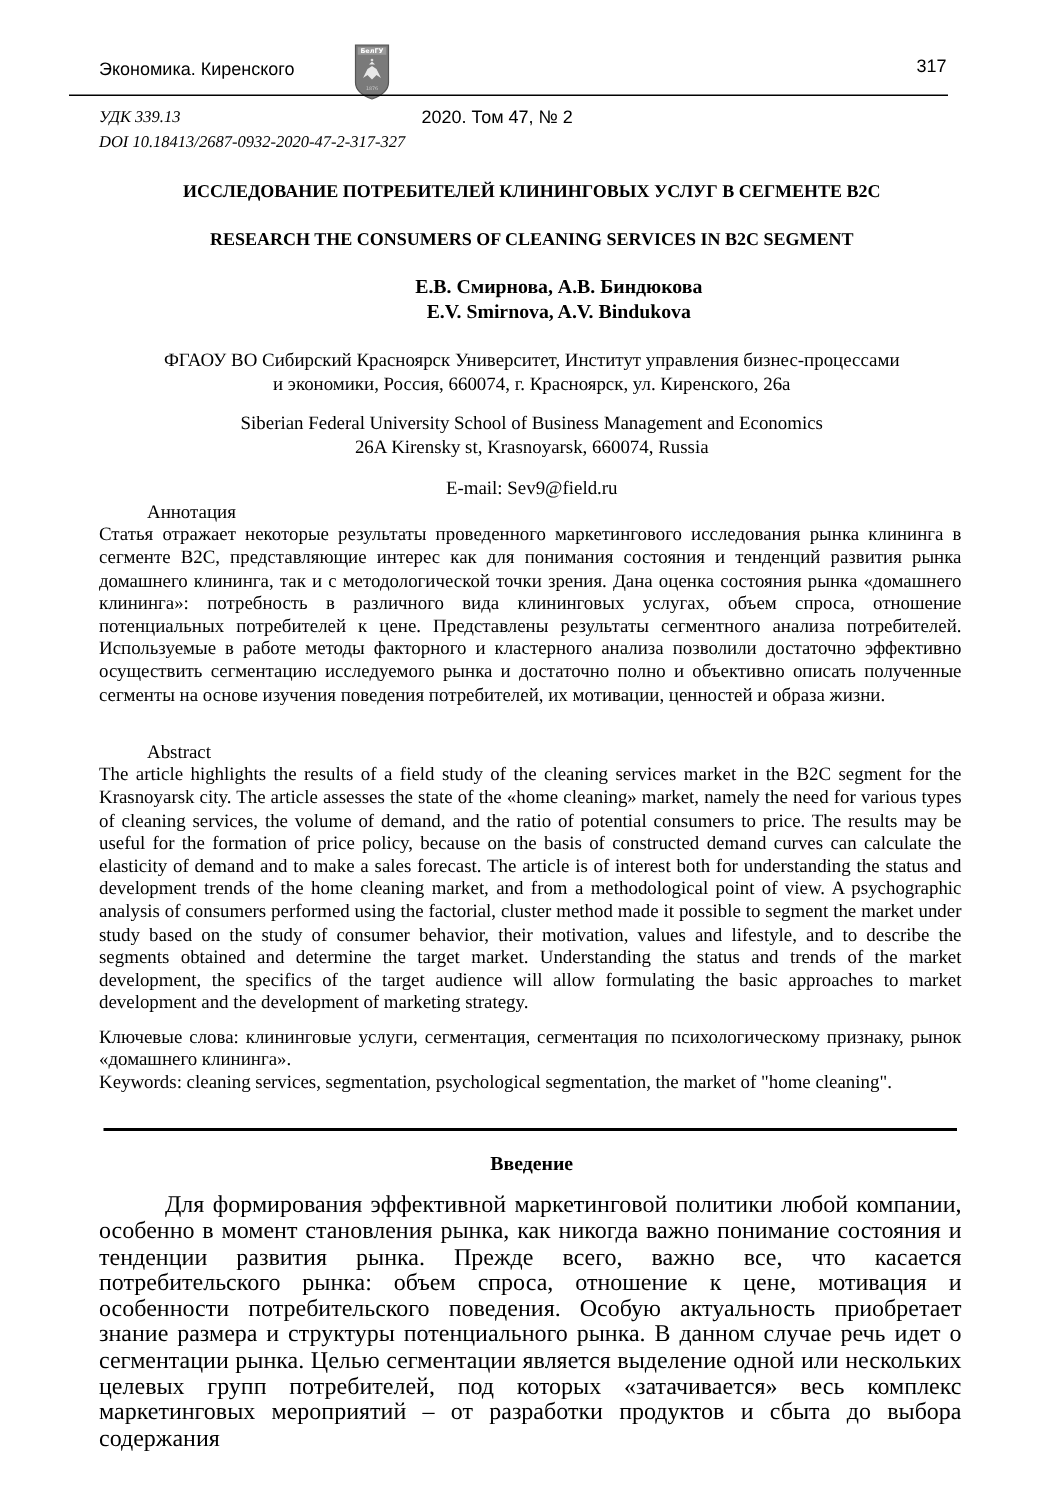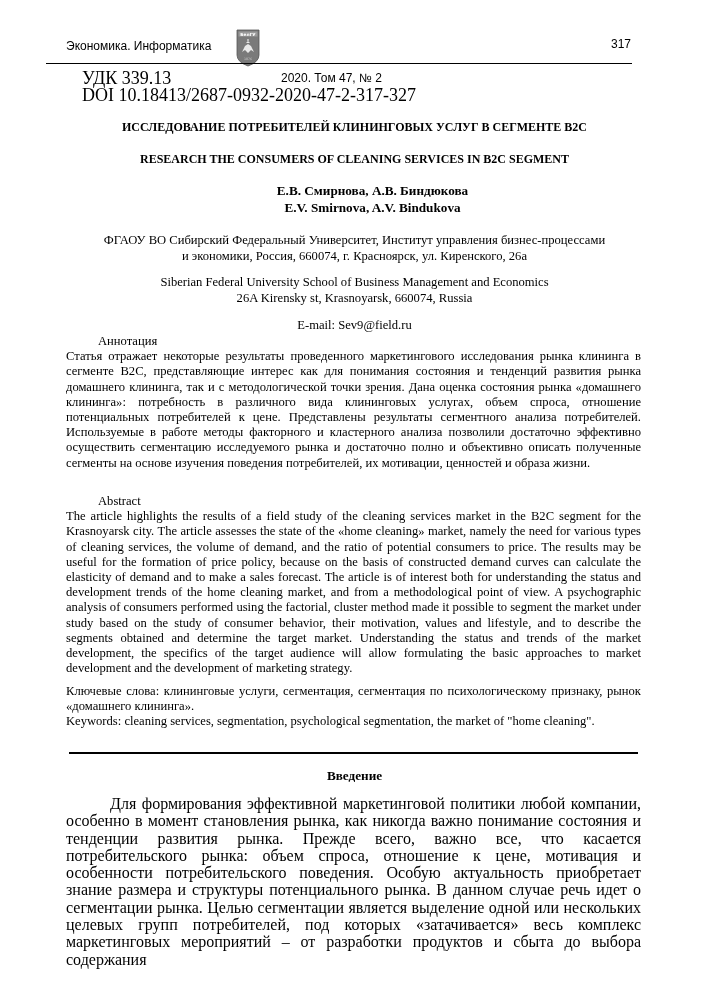--- a/index.html
+++ b/index.html
@@ -4,21 +4,21 @@
   <style>
     html, body { margin: 0; padding: 0; background: #ffffff; }
     body { width: 709px; height: 1003px; position: relative; overflow: hidden; color: #000; font-family: "Liberation Serif", serif; }
     .page { position: absolute; left: 0; top: 0; width: 709px; height: 1003px; }
     .running-header { position: absolute; left: 66px; top: 37px; width: 565px; height: 20px; font-family: "Liberation Sans", sans-serif; font-size: 12px; }
     .running-header .journal { position: absolute; left: 0; top: 2px; }
     .running-header .issue { position: absolute; left: 215px; top: 2px; margin-top: 32px; }
     .running-header .page-num { position: absolute; right: 0; top: 0; }
     .logo { position: absolute; left: 236px; top: 29px; width: 24px; height: 38px; }
     .header-rule { position: absolute; left: 46px; top: 63px; width: 586px; height: 0; border-top: 1.3px solid #000; }
-    .udc { position: absolute; left: 82px; top: 70px; font-size: 18px; line-height: 17px; }
+    .udc { position: absolute; left: 66px; top: 70px; font-size: 11px; line-height: 17px; font-style: italic; }
     .title { position: absolute; left: 0; width: 709px; text-align: center; font-weight: bold; font-size: 12px; }
     .title-ru { top: 120px; }
     .title-en { top: 152px; }
     .authors { position: absolute; left: 0; top: 183px; width: 709px; text-align: center; font-weight: bold; font-size: 13.2px; line-height: 16.5px; padding-left: 18px; }
     .affil { position: absolute; left: 0; width: 709px; text-align: center; font-size: 12.6px; line-height: 16px; }
     .affil-ru { top: 232px; }
     .affil-en { top: 274px; }
     .email { position: absolute; left: 0; top: 318px; width: 709px; text-align: center; font-size: 12.6px; }
     .block { position: absolute; left: 66px; width: 575px; font-size: 12.6px; line-height: 15.2px; text-align: justify; }
     .block .heading { font-weight: normal; display: block; text-align: left; margin-left: 32px; }
@@ -29,21 +29,21 @@
     .sep-rule { position: absolute; left: 69px; top: 752px; width: 569px; border-top: 2px solid #000; }
     .section-title { position: absolute; left: 0; top: 768px; width: 709px; text-align: center; font-weight: bold; font-size: 13.2px; }
     .body-text { position: absolute; left: 66px; top: 795px; width: 575px; font-size: 16px; line-height: 17.3px; text-align: justify; text-indent: 44px; }
   </style>
 </head>
 <body>
 
 <div class="page">
 
   <div class="running-header">
-    <span class="journal">Экономика. Информатика</span>
+    <span class="journal">Экономика. Киренского</span>
     <span class="issue">2020. Том 47, № 2</span>
     <span class="page-num">317</span>
   </div>
 
   <div class="logo">
     <svg width="24" height="38" viewBox="0 0 24 38">
       <path d="M1 1 H23 V26 Q23 33 12 37 Q1 33 1 26 Z" fill="#7a7a7a" stroke="#555" stroke-width="0.8"></path>
       <rect x="2.5" y="2.5" width="19" height="5" fill="#9a9a9a"></rect>
       <text x="12" y="6.6" font-size="4.3" text-anchor="middle" fill="#fff" font-family="DejaVu Sans, sans-serif" font-weight="bold">БелГУ</text>
       <circle cx="12" cy="11" r="0.9" fill="#ddd"></circle>
@@ -62,21 +62,21 @@
 
   <div class="title title-ru">ИССЛЕДОВАНИЕ ПОТРЕБИТЕЛЕЙ КЛИНИНГОВЫХ УСЛУГ В СЕГМЕНТЕ B2C</div>
   <div class="title title-en">RESEARCH THE CONSUMERS OF CLEANING SERVICES IN B2C SEGMENT</div>
 
   <div class="authors">
     <div>Е.В. Смирнова, А.В. Биндюкова</div>
     <div>E.V. Smirnova, A.V. Bindukova</div>
   </div>
 
   <div class="affil affil-ru">
-    <div>ФГАОУ ВО Сибирский Федеральный Университет, Институт управления бизнес-процессами</div>
+    <div>ФГАОУ ВО Сибирский Красноярск Университет, Институт управления бизнес-процессами</div>
     <div>и экономики, Россия, 660074, г. Красноярск, ул. Киренского, 26а</div>
   </div>
 
   <div class="affil affil-en">
     <div>Siberian Federal University School of Business Management and Economics</div>
     <div>26A Kirensky st, Krasnoyarsk, 660074, Russia</div>
   </div>
 
   <div class="email">E-mail: Sev9@field.ru</div>
 

